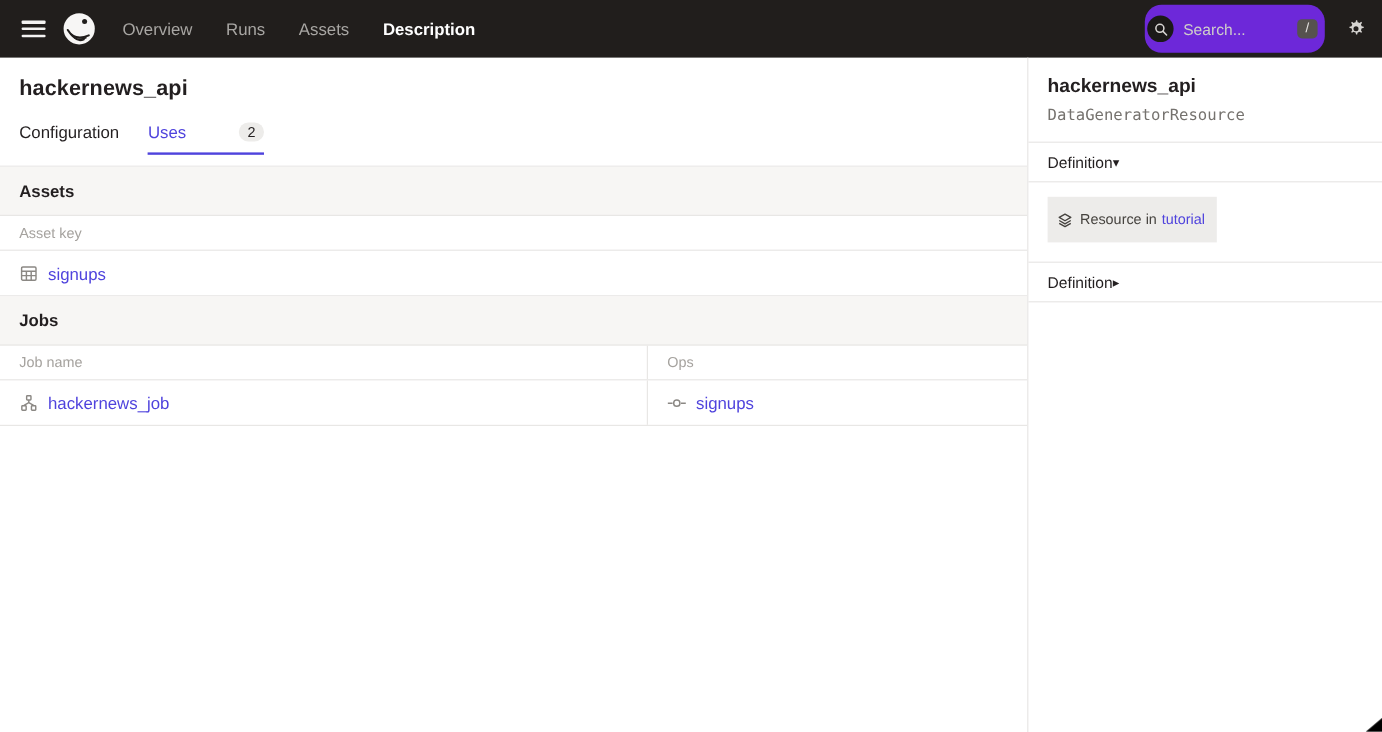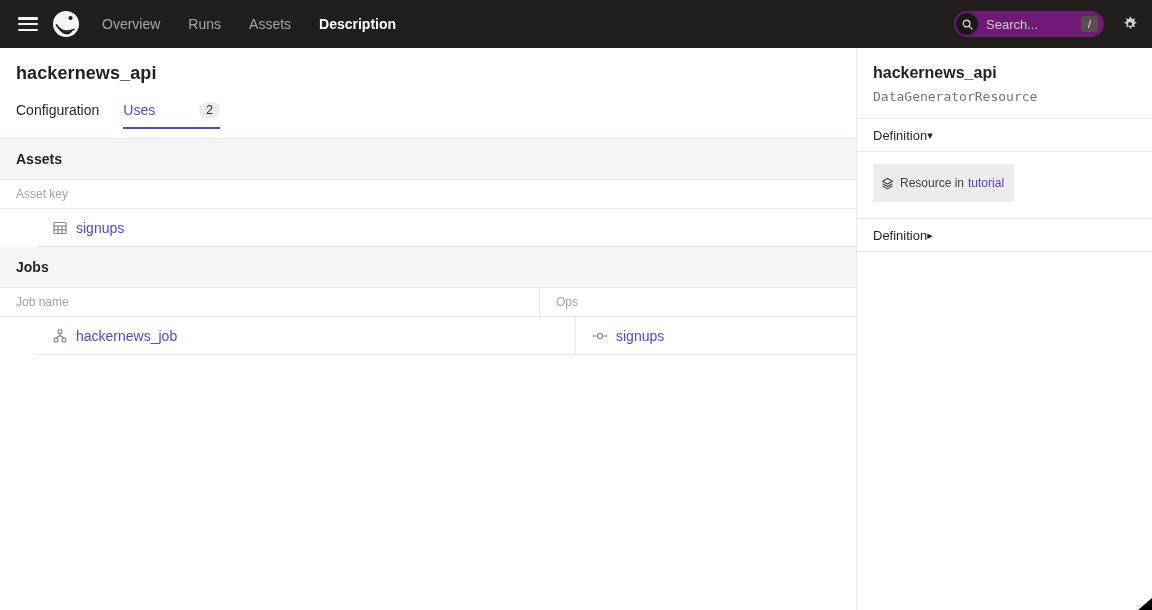--- a/index.html
+++ b/index.html
@@ -8,21 +8,21 @@
 
   
   .topnav { height:48px; background:#211e1c; display:flex; align-items:center; padding:0 14px; }
   .hamburger { width:20px; height:14px; display:flex; flex-direction:column; justify-content:space-between; cursor:pointer; margin:0 14px 0 4px; }
   .hamburger span { display:block; height:2.5px; background:#f4f3f2; border-radius:1px; }
   .logo { width:28px; height:28px; margin-right:22px; flex:0 0 auto; }
   .navlinks { display:flex; align-items:flex-end; gap:28px; }
   .navlink { font-size:14px; color:#a8a6a3; text-decoration:none; cursor:pointer; }
   .navlink.active { color:#ffffff; font-weight:700; }
   .nav-right { margin-left:auto; display:flex; align-items:center; gap:18px; }
-  .searchbox { display:flex; align-items:center; background:#701a75; border-radius:14px; height:26px; width:150px; padding:2px; }
+  .searchbox { display:flex; align-items:center; background:#6d28d9; border-radius:14px; height:40px; width:150px; padding:2px; }
   .search-circle { width:22px; height:22px; border-radius:50%; background:#1b1918; display:flex; align-items:center; justify-content:center; flex:0 0 auto; }
   .searchbox input { background:transparent; border:none; outline:none; color:#d6d4d1; font-size:13px; width:84px; margin-left:8px; font-family:"Liberation Sans", sans-serif; }
   .searchbox input::placeholder { color:#cfcdca; opacity:1; }
   .shortcut { background:#56524e; color:#e8e6e4; font-size:11px; border-radius:4px; padding:2px 7px; margin-left:auto; margin-right:4px; }
   .gearbtn { background:none; border:none; cursor:pointer; display:flex; align-items:center; }
 
   
   .page { display:flex; height:562px; }
   .main { flex:1 1 auto; min-width:0; }
   .sidepanel { width:296px; flex:0 0 296px; border-left:1px solid #e8e7e5; }
@@ -32,21 +32,21 @@
   .pagetitle { font-size:18px; font-weight:600; padding-top:15px; letter-spacing:.1px; }
   .tabs { display:flex; gap:24px; margin-top:18px; }
   .tab { font-size:14px; padding-bottom:9px; display:flex; align-items:flex-start; gap:8px; cursor:pointer; color:#231f20; border-bottom:2px solid transparent; }
   .tab.active { color:#4f43dd; border-bottom-color:#4f43dd; font-weight:500;gap:44px; }
   .tab-count { background:#edecea; color:#231f20; font-size:12px; border-radius:8px; padding:1px 7px; font-weight:400; }
 
   
   .band { height:41px; background:#f7f6f4; border-bottom:1px solid #e8e7e5; display:flex; align-items:center; padding:0 16px; font-size:14px; font-weight:600; }
   .colrow { height:29px; border-bottom:1px solid #e8e7e5; display:flex; align-items:center; font-size:12px; color:#a5a29e; }
   .colcell { padding:0 16px; }
-  .datarow { height:38px; border-bottom:1px solid #e8e7e5; display:flex; align-items:stretch; font-size:14px;margin-left:36px; }
+  .datarow { height:38px; border-bottom:1px solid #e8e7e5; display:flex; align-items:stretch; font-size:14px; }
   .datacell { display:flex; align-items:center; gap:8px; padding:0 16px; }
   .col-job { width:540px; flex:0 0 540px; border-right:1px solid #e8e7e5;text-align:center; }
   .col-ops { flex:1 1 auto; }
   .link { color:#4f43dd; text-decoration:none; cursor:pointer; }
   .rowicon { color:#8b8884; display:flex; align-items:center; }
 
   
   .sp-head { padding:16px 16px 14px 16px; border-bottom:1px solid #e8e7e5; }
   .sp-title { font-size:16px; font-weight:600; }
   .sp-sub { font-family:"DejaVu Sans Mono","Liberation Mono",monospace; font-size:13px; color:#75726e; margin-top:7px; }

